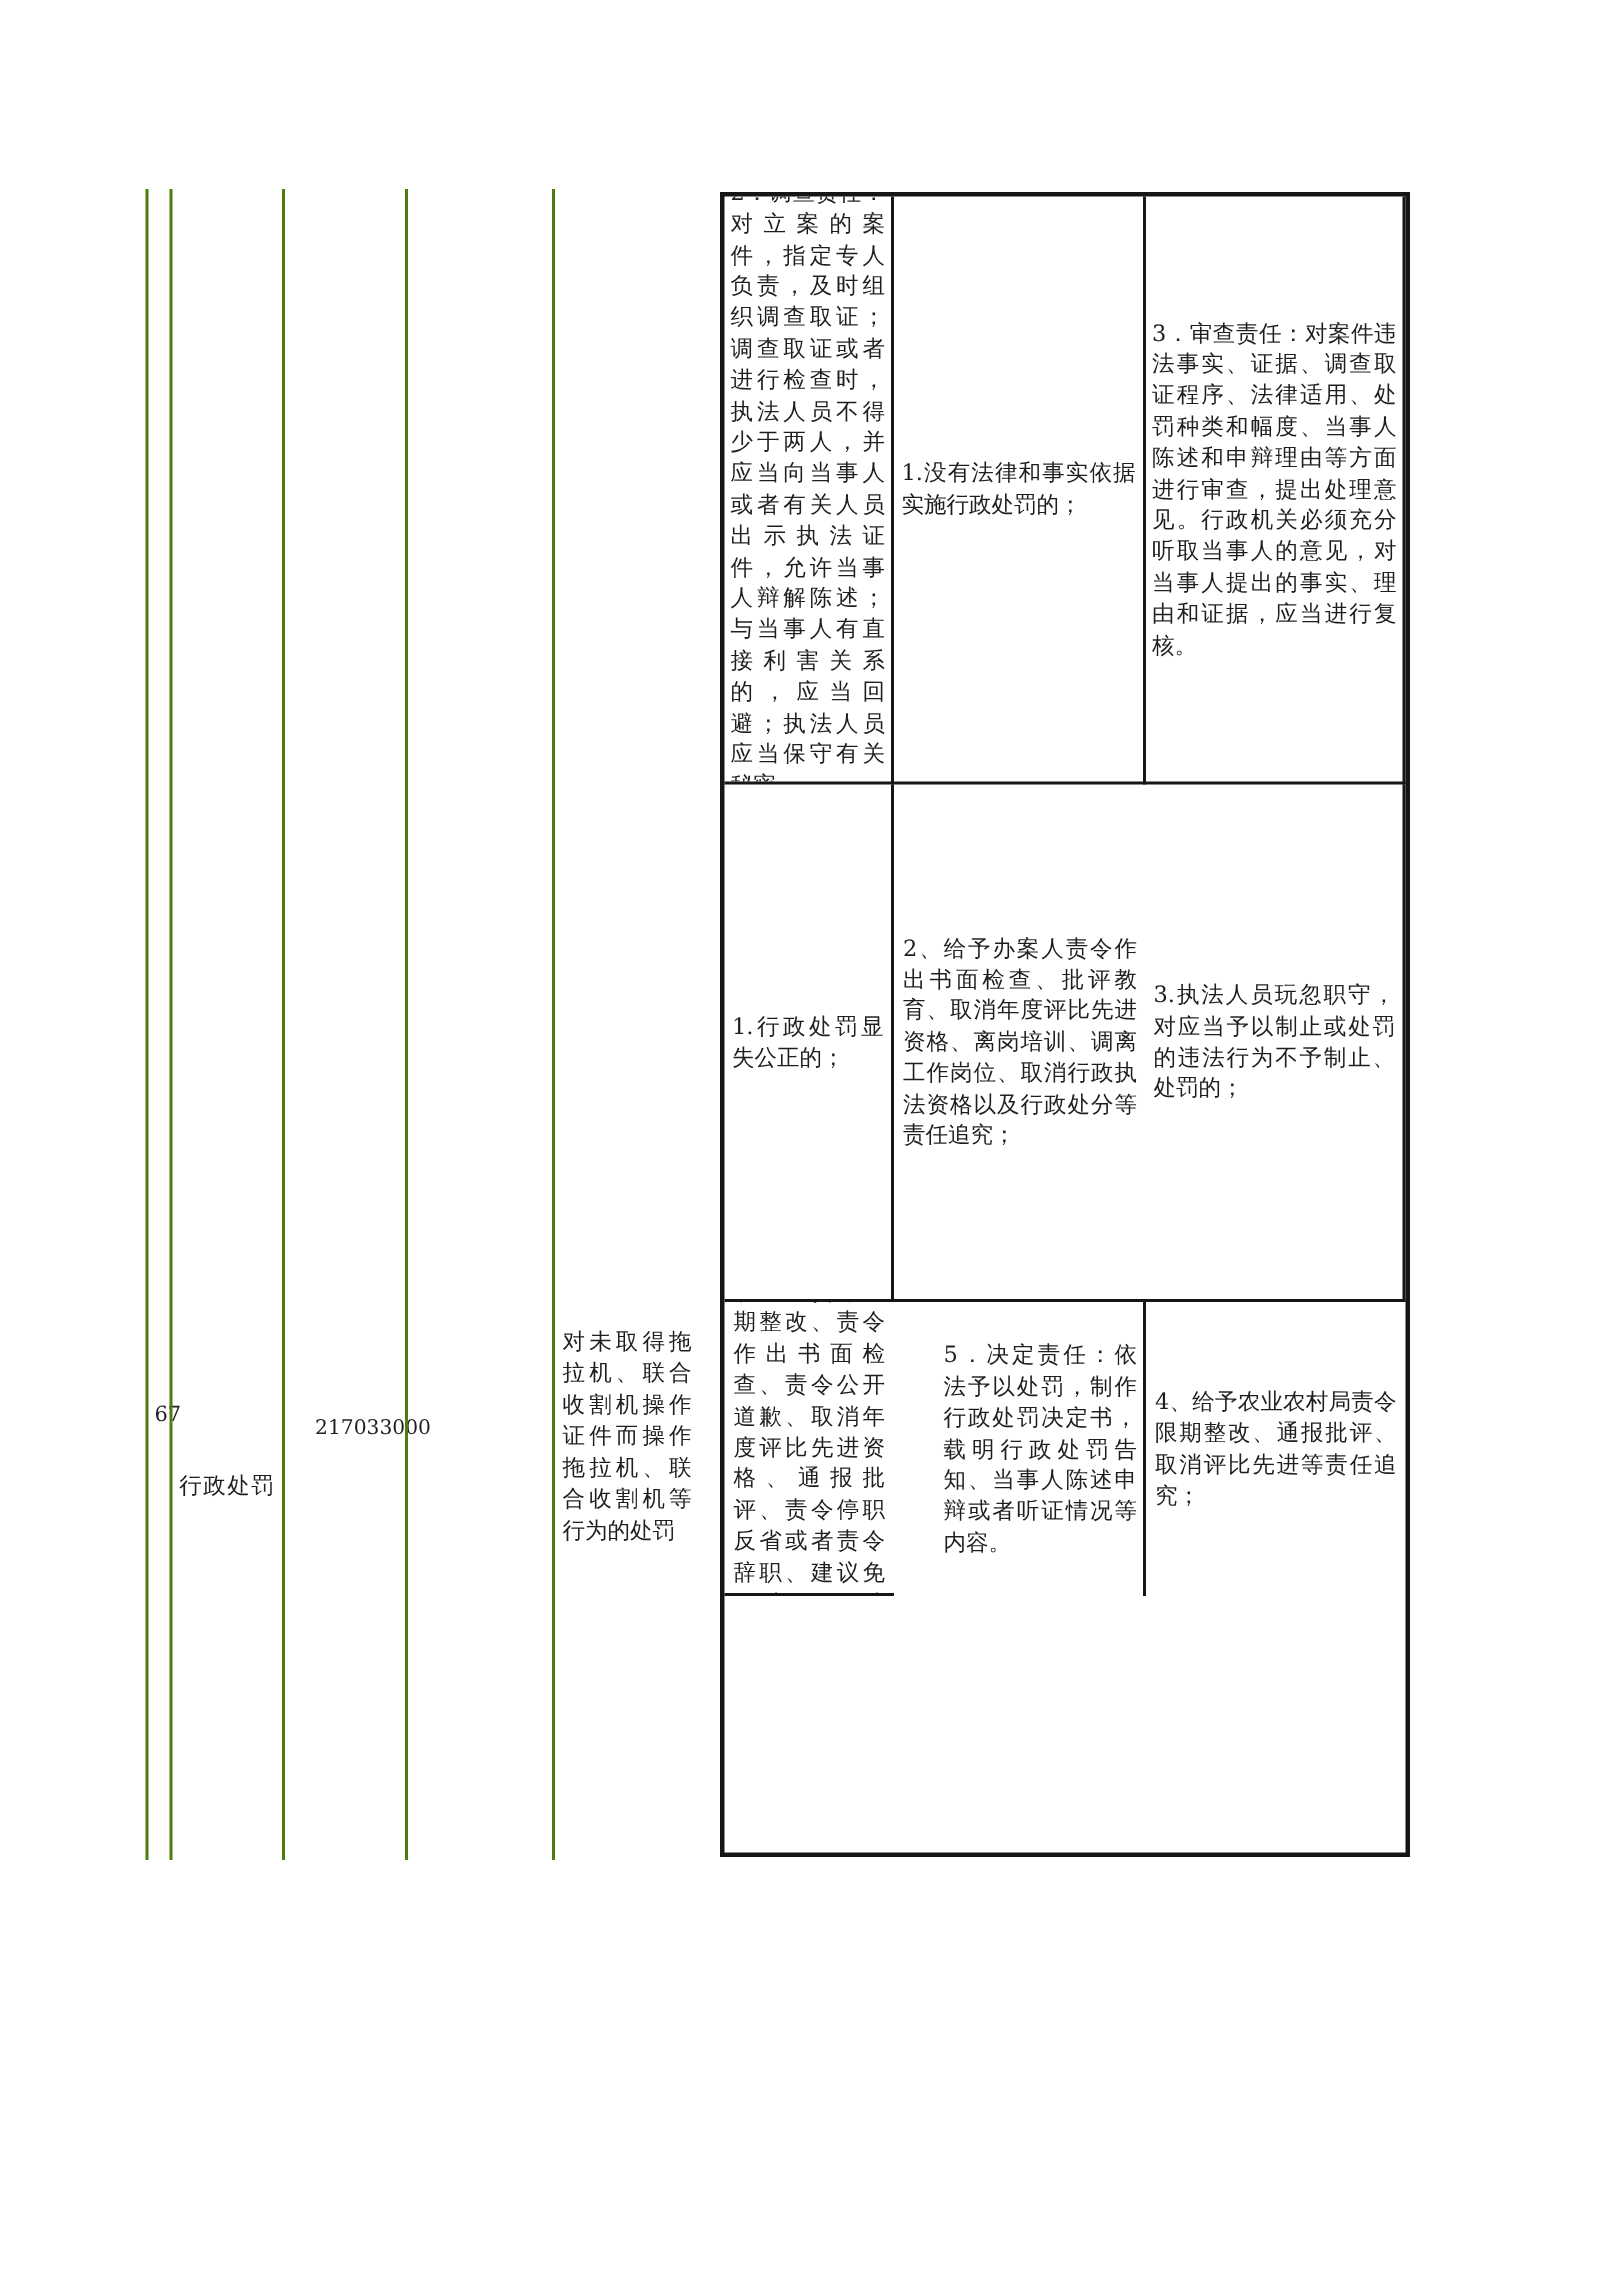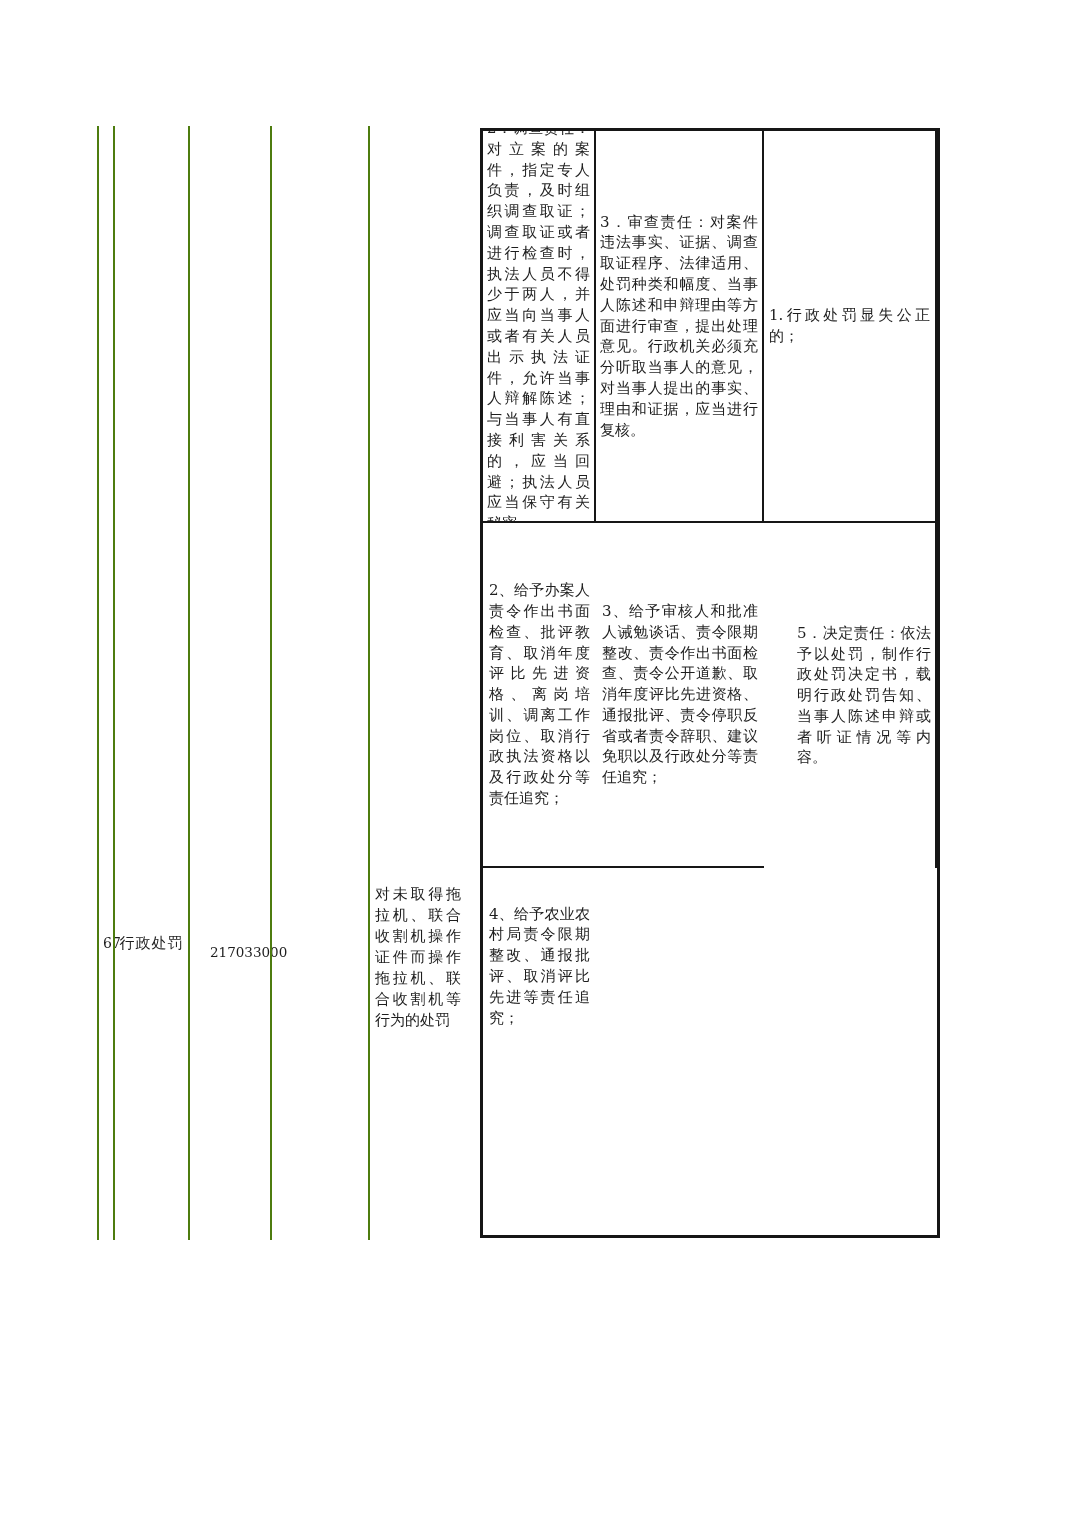--- a/index.html
+++ b/index.html
@@ -19,21 +19,21 @@
     display: flex;
   }
   .lcol { position: relative; height: 100%; box-sizing: border-box; border-left: 2px solid #4d7c0f; }
   .lcol-seq   { width: 16px; }
   .lcol-type  { width: 75px; }
   .lcol-code  { width: 82px; }
   .lcol-blank { width: 98px; }
   .lcol-item  { width: 98px; }
   .ltext { position: absolute; left: 0; right: 0; font-size: 15px; line-height: 21px; }
   .seq-text  { top: 807px; padding-left: 4px; font-size: 14px; }
-  .type-text { top: 807px; text-align: center; letter-spacing: 1px; }
+  .type-text { top: 854px; text-align: center; letter-spacing: 1px; }
   .code-text { top: 816px; text-align: center; font-size: 13.5px; margin-left: 20px; }
   .item-text { top: 758px; padding: 0 5px; text-align: justify; text-justify: inter-character; }
 
   
   .sub-table {
     position: absolute; left: 480px; top: 128px;
     display: grid;
     grid-template-columns: 113px 168px 173px;
     grid-template-rows: 392px 345px 196px 171px;
     border: 3px solid #161616;
@@ -79,31 +79,37 @@
     <div class="lcol lcol-item">
       <div class="ltext item-text">对未取得拖拉机、联合收割机操作证件而操作拖拉机、联合收割机等行为的处罚</div>
     </div>
   </div>
 
   <div class="sub-table">
 
     <div class="cell duty">
       <div class="txt">2．调查责任：对立案的案件，指定专人负责，及时组织调查取证；调查取证或者进行检查时，执法人员不得少于两人，并应当向当事人或者有关人员出示执法证件，允许当事人辩解陈述；与当事人有直接利害关系的，应当回避；执法人员应当保守有关秘密。</div>
     </div>
+    <div class="cell violation">
+      <div class="txt">1.没有法律和事实依据实施行政处罚的；</div>
+    </div>
 
     <div class="cell duty">
       <div class="txt">3．审查责任：对案件违法事实、证据、调查取证程序、法律适用、处罚种类和幅度、当事人陈述和申辩理由等方面进行审查，提出处理意见。行政机关必须充分听取当事人的意见，对当事人提出的事实、理由和证据，应当进行复核。</div>
     </div>
     <div class="cell violation">
       <div class="txt">1.行政处罚显失公正的；</div>
     </div>
     <div class="cell consequence c-last">
       <div class="txt">2、给予办案人责令作出书面检查、批评教育、取消年度评比先进资格、离岗培训、调离工作岗位、取消行政执法资格以及行政处分等责任追究；</div>
     </div>
 
+    <div class="cell violation">
+      <div class="txt">3.执法人员玩忽职守，对应当予以制止或处罚的违法行为不予制止、处罚的；</div>
+    </div>
     <div class="cell consequence c-last">
       <div class="txt">3、给予审核人和批准人诫勉谈话、责令限期整改、责令作出书面检查、责令公开道歉、取消年度评比先进资格、通报批评、责令停职反省或者责令辞职、建议免职以及行政处分等责任追究；</div>
     </div>
 
     <div class="cell duty r-last">
       <div class="txt">5．决定责任：依法予以处罚，制作行政处罚决定书，载明行政处罚告知、当事人陈述申辩或者听证情况等内容。</div>
     </div>
     <div class="cell consequence c-last r-last">
       <div class="txt">4、给予农业农村局责令限期整改、通报批评、取消评比先进等责任追究；</div>
     </div>

